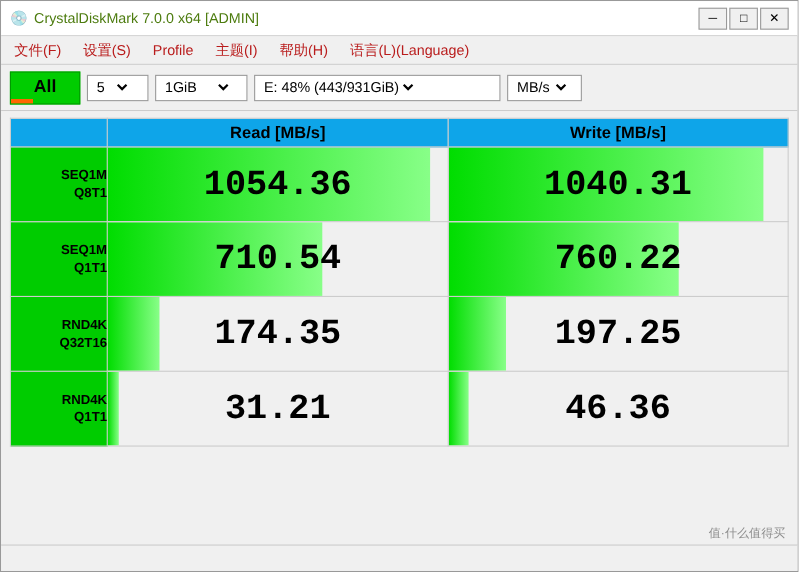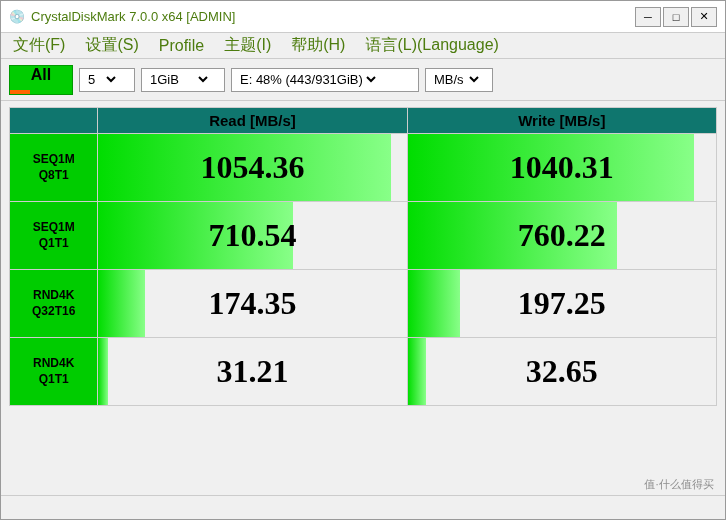--- a/index.html
+++ b/index.html
@@ -58,43 +58,43 @@
       align-items: center;
       padding: 2px 4px;
       background: #f0f0f0;
       border-bottom: 1px solid #ccc;
       height: 26px;
       gap: 4px;
     }
     .menu-item {
       padding: 2px 8px;
       cursor: pointer;
-      font-size: 16px;
-      color: #4d7c0f;
+      font-size: 13px;
+      color: #b91c1c;
     }
     .toolbar {
       display: flex;
       align-items: center;
       padding: 6px 8px;
       gap: 6px;
       background: #f0f0f0;
       border-bottom: 1px solid #ccc;
       height: 42px;
     }
     .all-btn {
       background: #00cc00;
       color: #000;
       font-weight: bold;
       font-size: 16px;
       width: 64px;
       height: 30px;
       border: 1px solid #009900;
       cursor: pointer;
       display: flex;
-      align-items: flex-start;
+      align-items: center;
       justify-content: center;
       position: relative;
     }
     .all-btn::after {
       content: '';
       position: absolute;
       bottom: 0;
       left: 0;
       width: 20px;
       height: 4px;
@@ -113,47 +113,47 @@
     .dropdown select {
       border: none;
       outline: none;
       background: transparent;
       font-size: 13px;
       cursor: pointer;
       appearance: auto;
     }
     .dd-5 { width: 56px; }
     .dd-gib { width: 84px; }
-    .dd-drive { width: 188px; }
+    .dd-drive { width: 224px; }
     .dd-unit { width: 68px; }
     .main-content {
       flex: 1;
       padding: 6px 8px;
       background: #f0f0f0;
     }
     .results-table {
       width: 100%;
       border-collapse: collapse;
     }
     .results-table td {
       border: 1px solid #ccc;
       padding: 0;
     }
     .header-row td {
-      background: #0f766e;
+      background: #0ea5e9;
       text-align: center;
       font-weight: bold;
       font-size: 15px;
       padding: 4px 0;
       border: 1px solid #ccc;
     }
     .row-label {
       background: #00cc00;
       width: 80px;
-      text-align: center;
+      text-align: right;
       font-weight: bold;
       font-size: 12px;
       line-height: 1.3;
       padding: 8px 4px;
       vertical-align: middle;
     }
     .value-cell {
       width: 280px;
       text-align: center;
       vertical-align: middle;
@@ -167,21 +167,21 @@
       height: 100%;
       background: linear-gradient(to right, #00dd00, #88ff88);
       z-index: 0;
     }
     .value-text {
       position: relative;
       z-index: 1;
       font-size: 32px;
       font-weight: bold;
       color: #000;
-      font-family: Liberation Serif, serif;
+      font-family: Liberation Mono, monospace;
     }
     .status-bar {
       height: 24px;
       border-top: 1px solid #ccc;
       background: #f0f0f0;
       display: flex;
       align-items: center;
       padding: 0 8px;
       font-size: 12px;
     }
@@ -327,21 +327,21 @@
         <td class="row-label">
           <span>RND4K</span><br>
           <span>Q1T1</span>
         </td>
         <td class="value-cell bar-38">
           <div class="value-bg"></div>
           <span class="value-text">31.21</span>
         </td>
         <td class="value-cell bar-71">
           <div class="value-bg"></div>
-          <span class="value-text">32.65</span>
+          <span class="value-text">46.36</span>
         </td>
       </tr>
     </tbody>
       </table>
   </div>
 
   <div class="status-bar">
   </div>
 </div>
 

